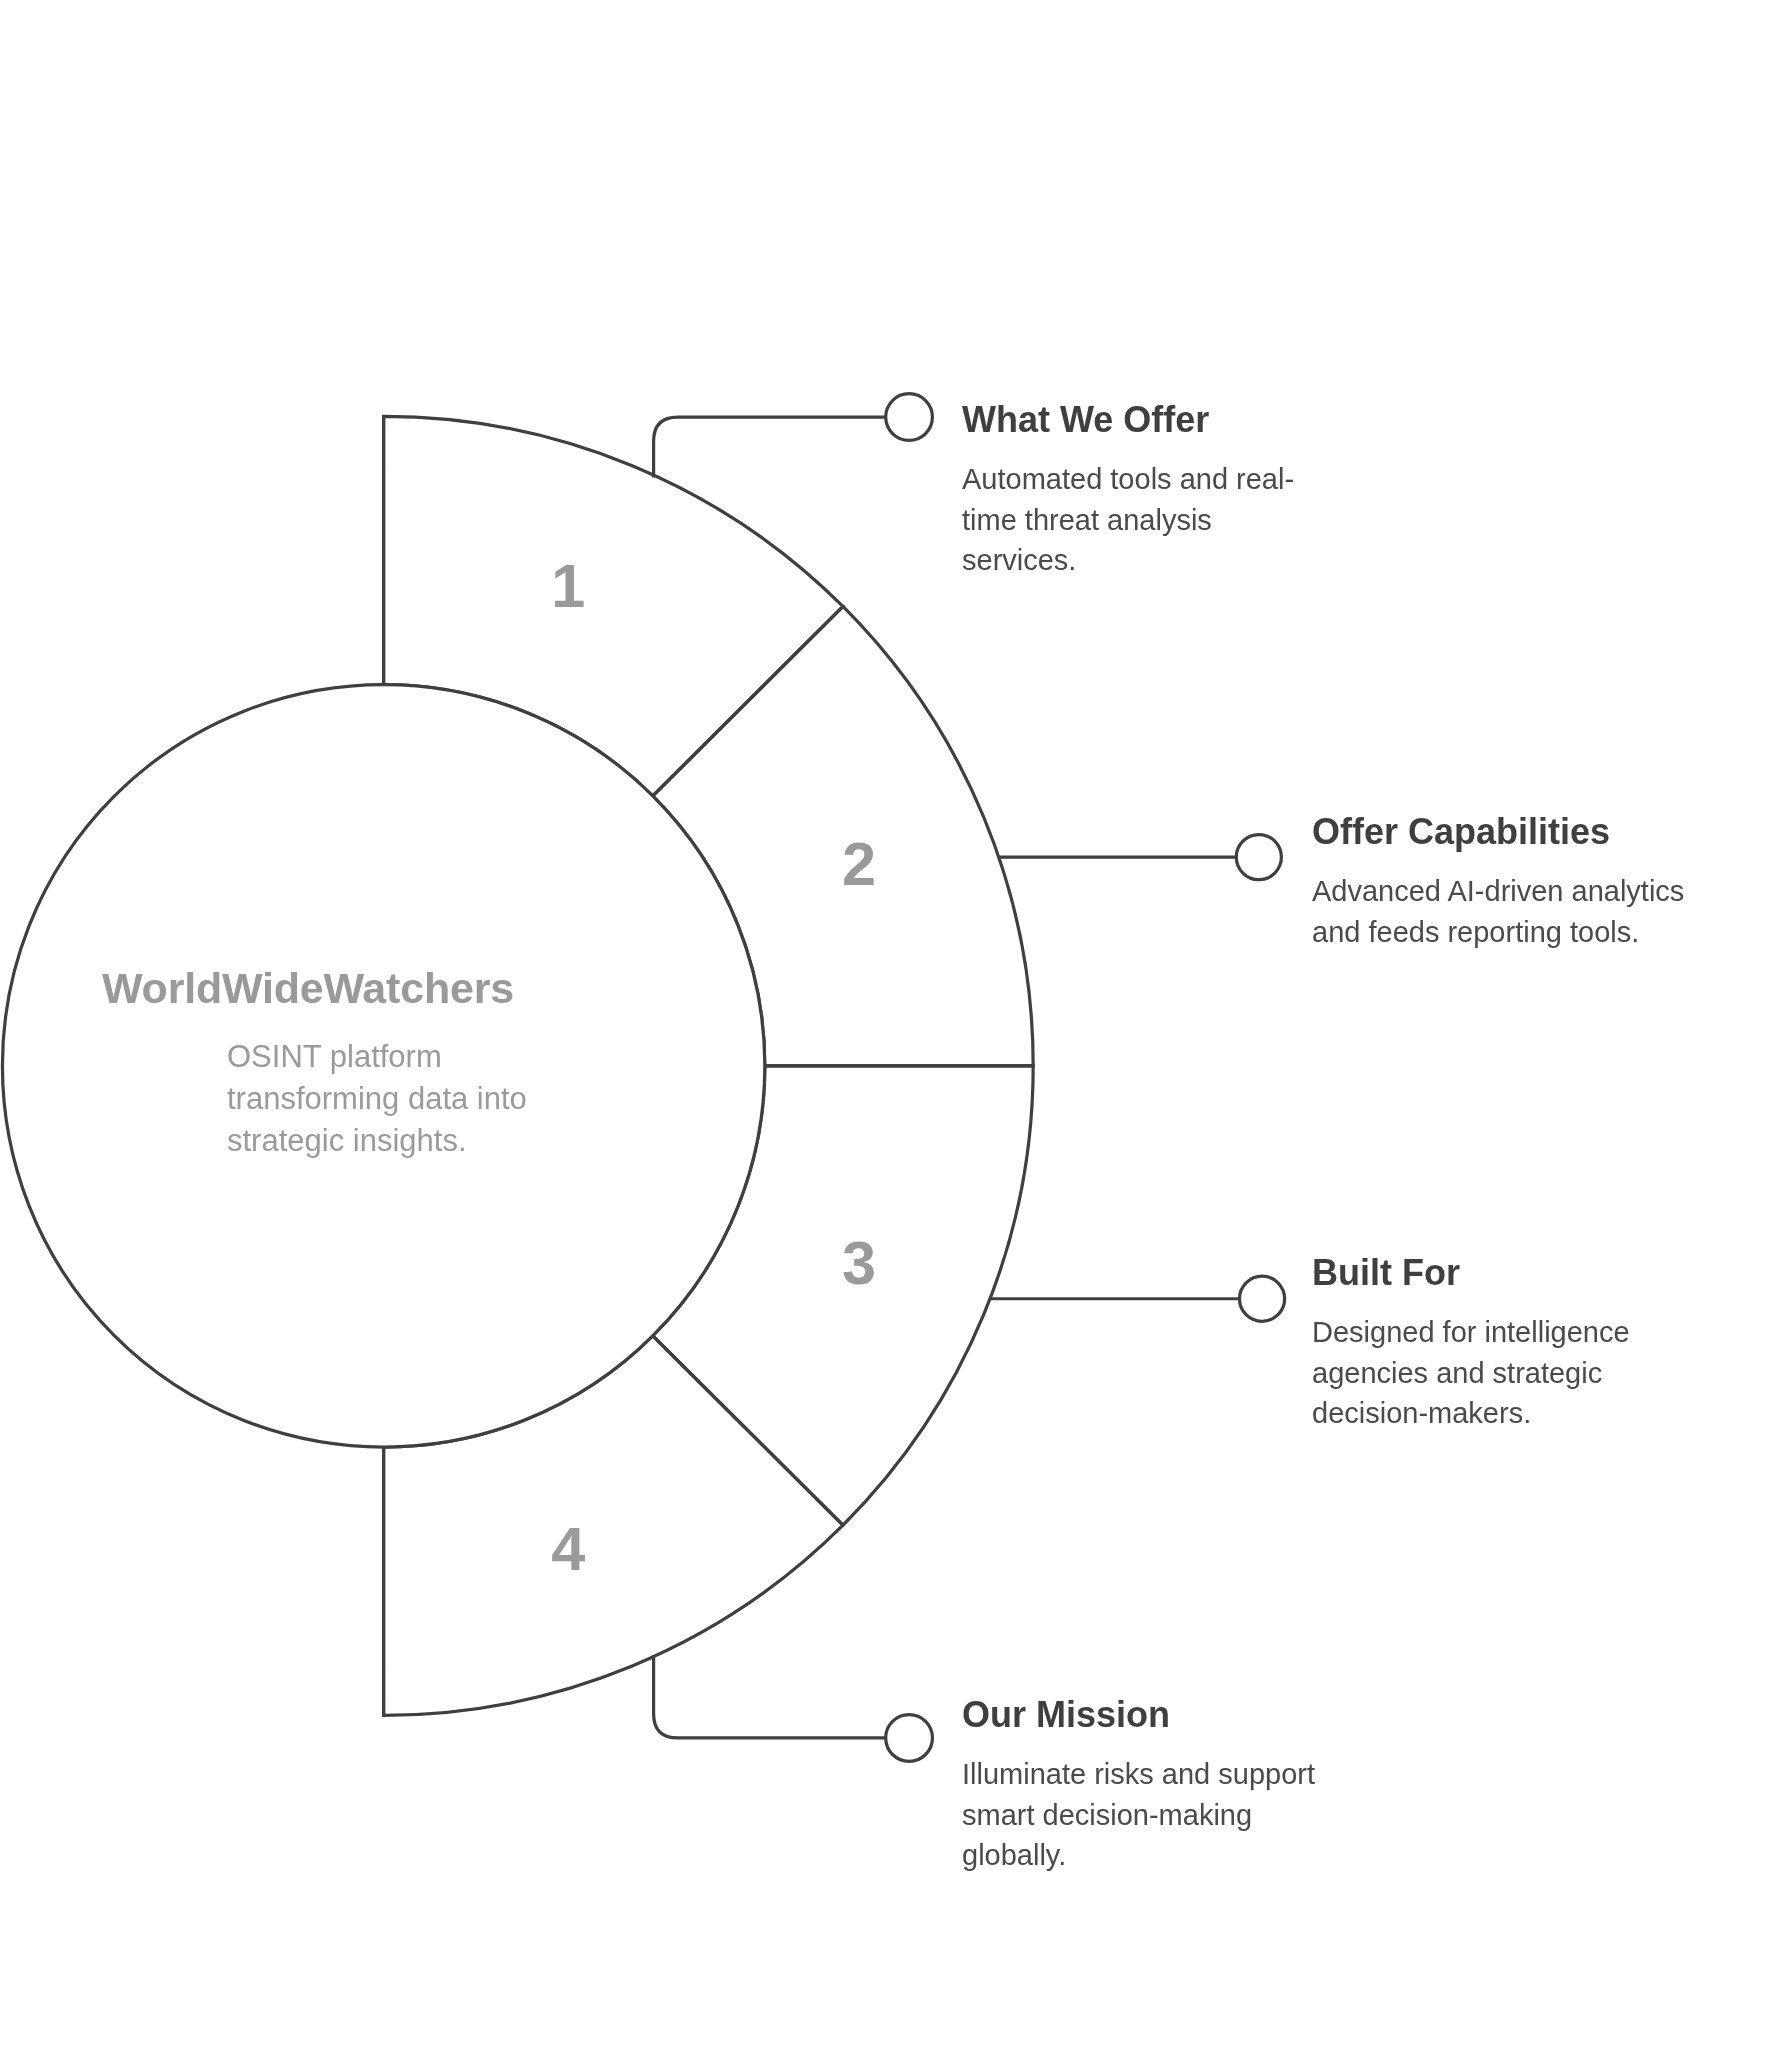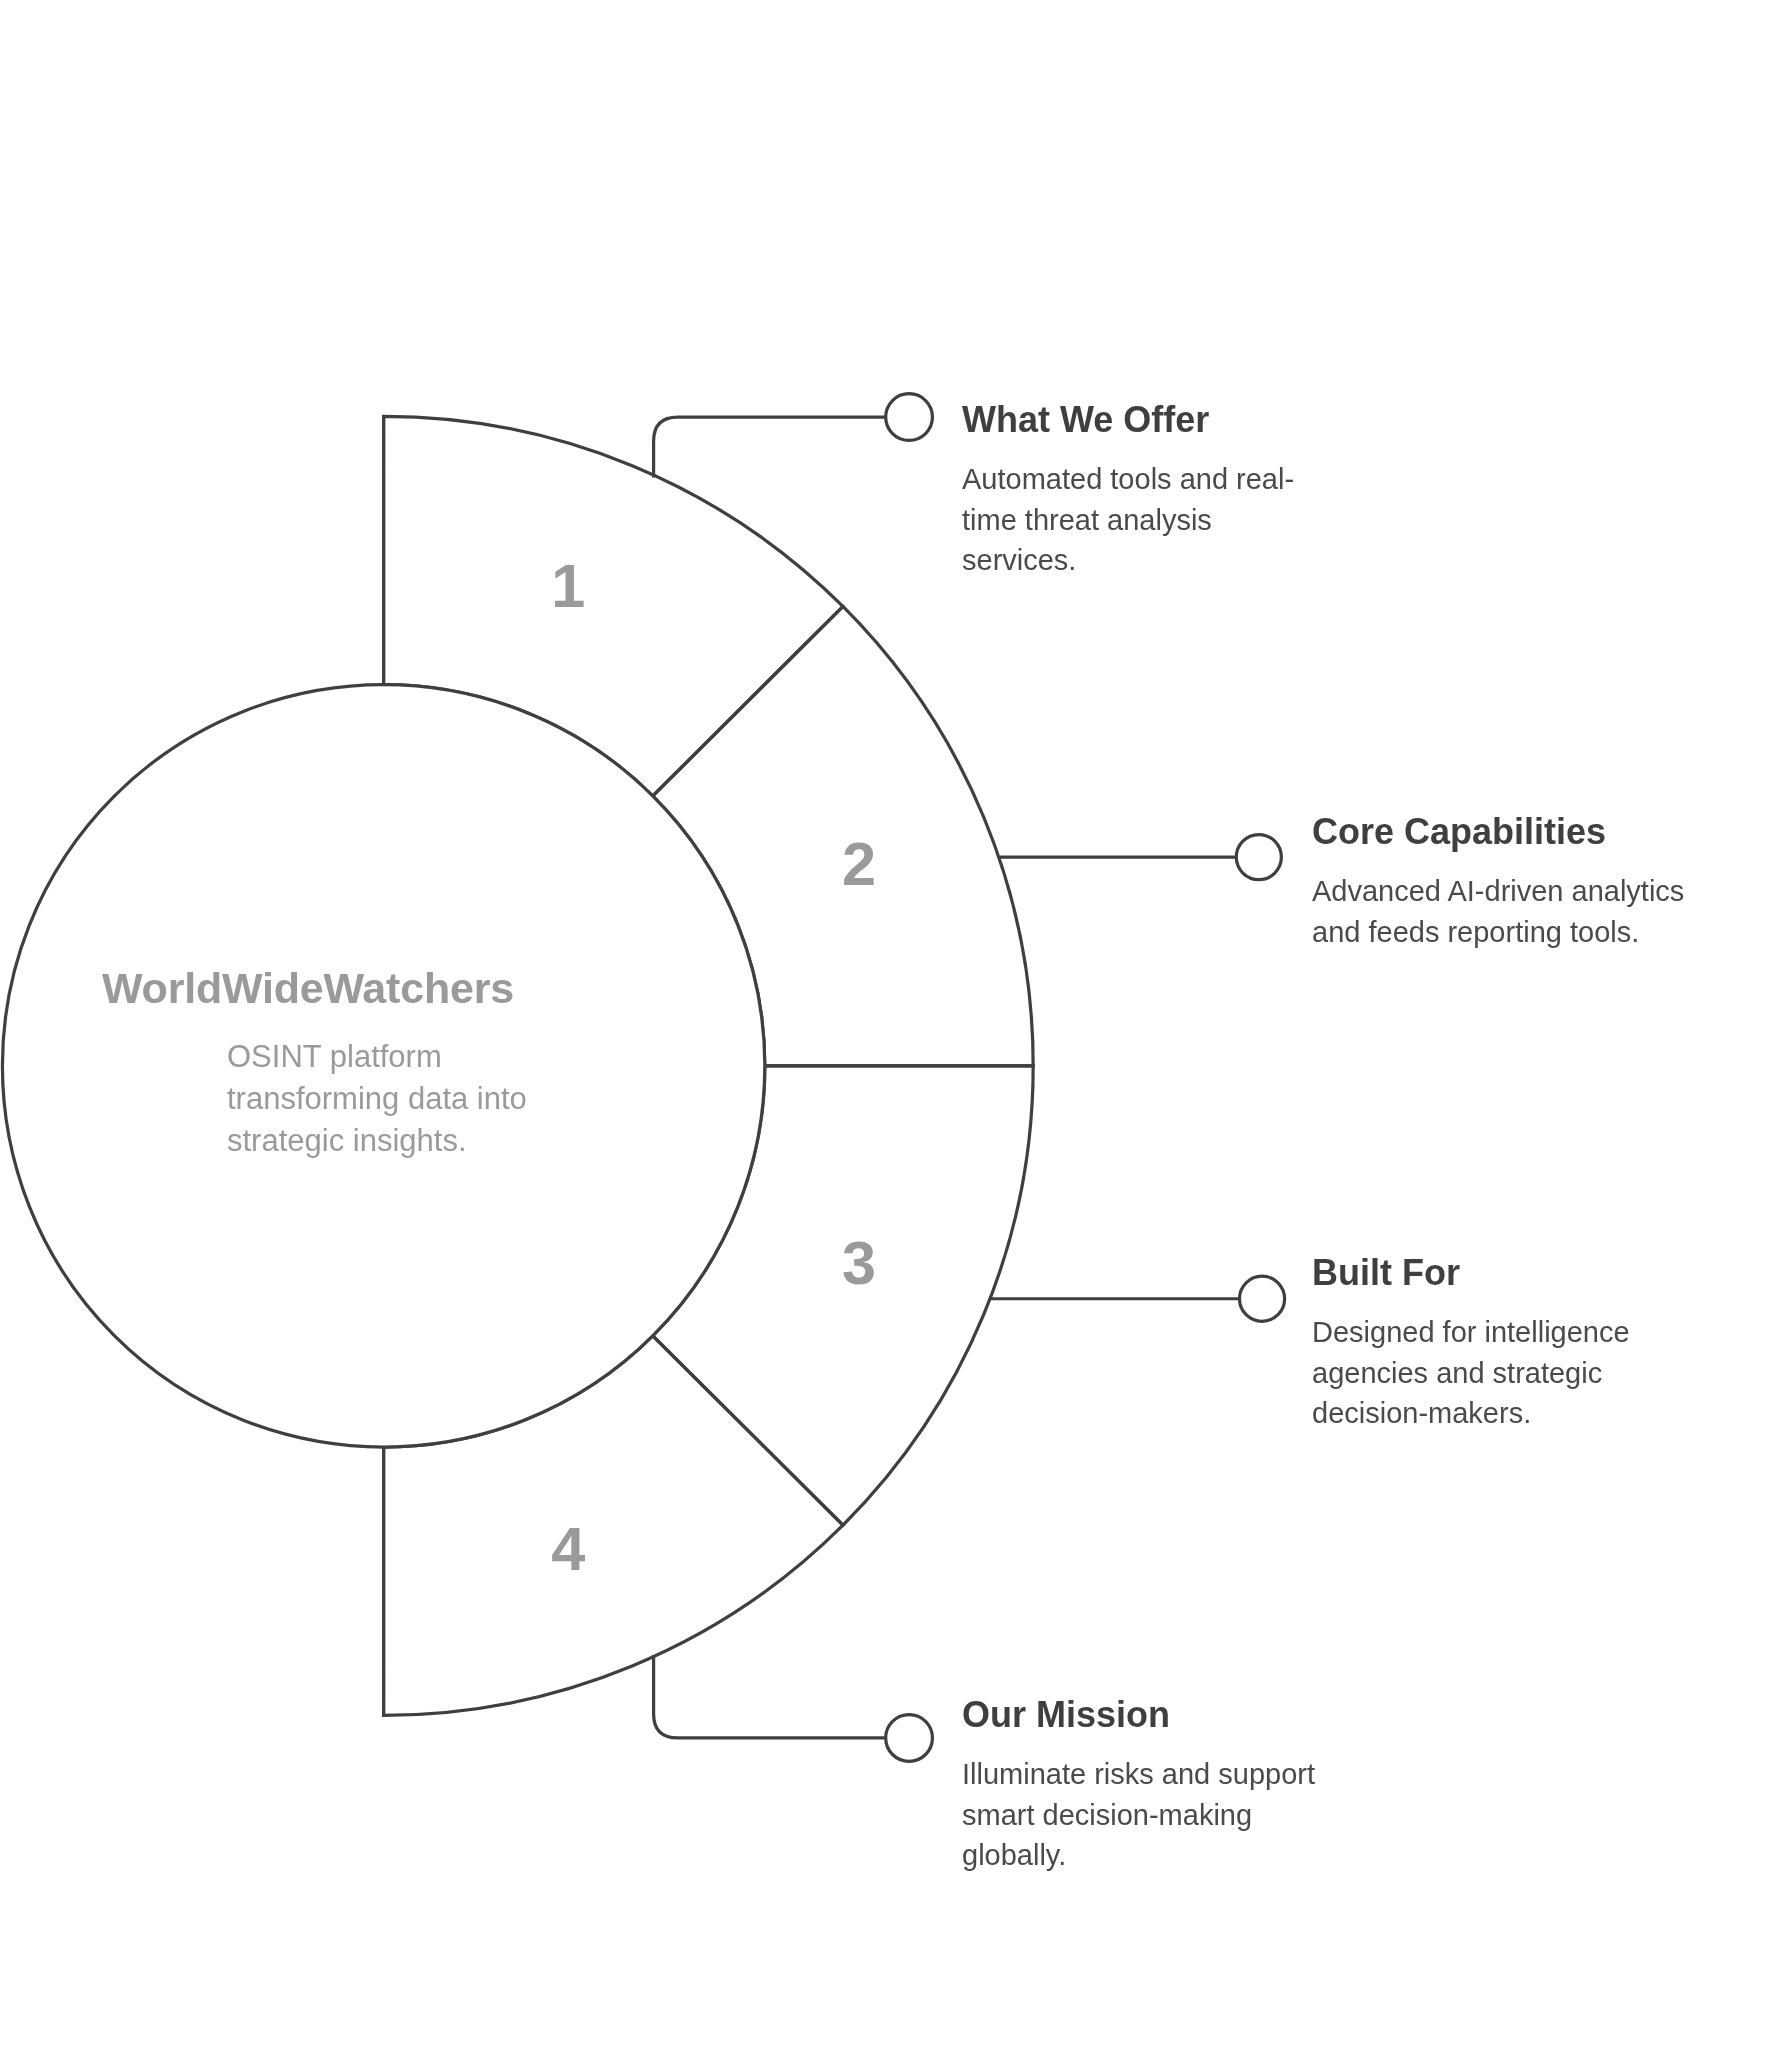--- a/index.html
+++ b/index.html
@@ -154,21 +154,21 @@
     <div class="center-title">WorldWideWatchers</div>
     <div class="center-sub" style="width: 314px; margin-left: auto; margin-right: auto;">OSINT platform transforming data into strategic insights.</div>
   </div>
 
   <div class="callout" style="left: 962px; top: 354px; width: 387px; margin-top: 44px;">
     <div class="callout-title">What We Offer</div>
     <div class="callout-desc" style="width: 371px;">Automated tools and real-time threat analysis services.</div>
   </div>
 
   <div class="callout" style="left: 1312px; top: 810px; width: 403px;">
-    <div class="callout-title">Core Capabilities</div>
+    <div class="callout-title">Offer Capabilities</div>
     <div class="callout-desc" style="width: 391px;">Advanced AI-driven analytics and feeds reporting tools.</div>
   </div>
 
   <div class="callout" style="left: 1312px; top: 1251px; width: 371px;">
     <div class="callout-title">Built For</div>
     <div class="callout-desc" style="width: 331px;">Designed for intelligence agencies and strategic decision-makers.</div>
   </div>
 
   <div class="callout" style="left: 962px; top: 1693px; width: 387px;">
     <div class="callout-title">Our Mission</div>

